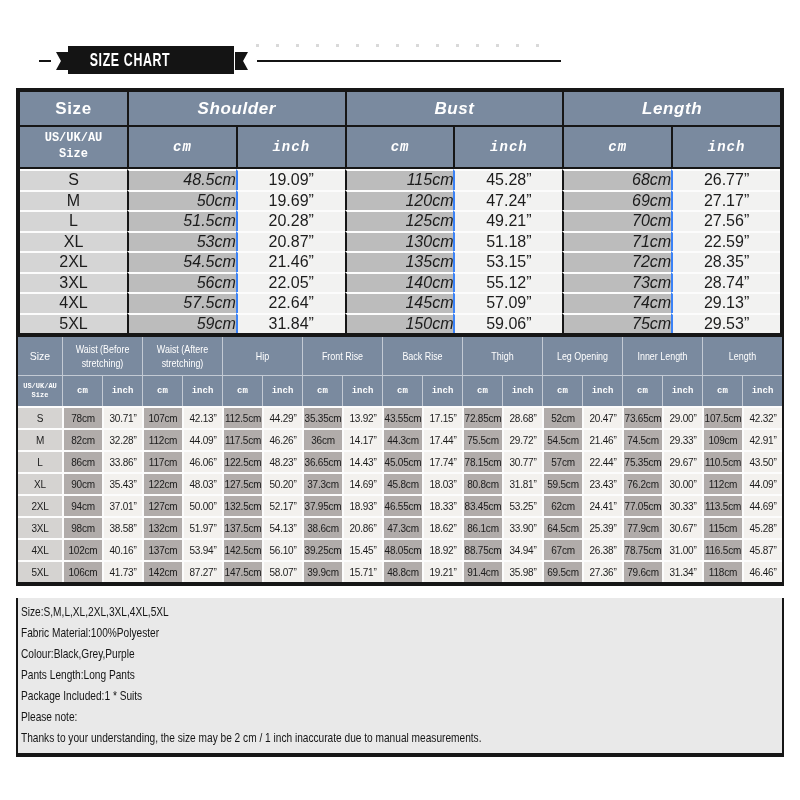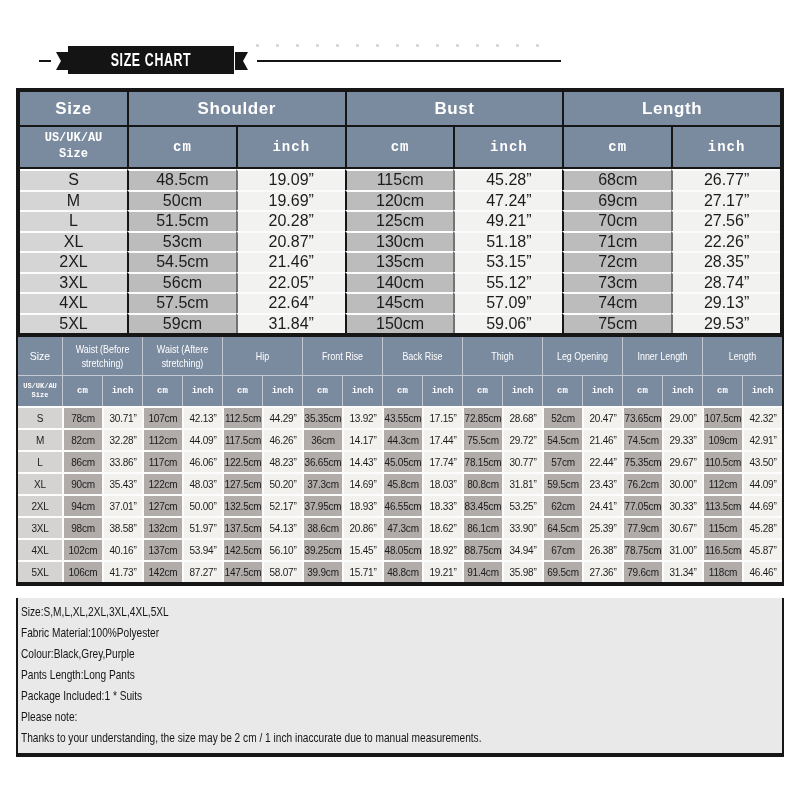--- a/index.html
+++ b/index.html
@@ -4,39 +4,39 @@
 <style>
   html,body{margin:0;padding:0;}
   body{width:800px;height:800px;background:#ffffff;font-family:"Liberation Sans",sans-serif;position:relative;overflow:hidden;}
   .page{position:absolute;inset:0;}
 
   
   .dash{position:absolute;left:39px;top:60px;width:12px;height:2px;background:#141414;}
   .flag{position:absolute;top:52px;width:13px;height:18px;background:#141414;}
   .flag-l{left:56px;clip-path:polygon(0 0,100% 0,100% 100%,0 100%,38% 50%);}
   .flag-r{left:235px;clip-path:polygon(0 0,100% 0,62% 50%,100% 100%,0 100%);}
-  .ribbon{position:absolute;left:68px;top:46px;width:166px;height:28px;background:#141414;display:flex;align-items:center;justify-content:center;}
+  .ribbon{position:absolute;left:68px;top:46px;width:166px;height:28px;background:#141414;display:flex;align-items:center;}
   .ribbon-text{color:#ffffff;font-weight:700;font-size:19px;letter-spacing:1px;transform:scaleX(.65);white-space:nowrap;}
   .dots{position:absolute;left:256px;top:44px;width:284px;height:3px;background-image:repeating-linear-gradient(to right,#d9d9d9 0 3px,transparent 3px 20px);}
   .rule{position:absolute;left:257px;top:60px;width:304px;height:2px;background:#141414;}
 
   
   table{border-collapse:separate;border-spacing:0;width:100%;table-layout:fixed;}
   th,td{padding:0;margin:0;text-align:center;vertical-align:middle;overflow:hidden;white-space:nowrap;font-weight:400;}
 
   
   .t1wrap{position:absolute;left:16px;top:88px;width:768px;box-sizing:border-box;border:4px solid #161616;background:#fff;}
   .t1 .col-size{width:107px;}
   .t1 .g{height:33px;background:#7a8a9f;color:#fff;font-weight:700;font-size:17px;letter-spacing:.6px;}
-  .t1 .gb{border-left:2px solid #161616;}
+  .t1 .gb{border-left:2px solid #161616;font-style:italic;}
   .t1 .sub{height:40px;background:#7a8a9f;color:#fff;font-family:"Liberation Mono",monospace;font-weight:700;font-size:14px;letter-spacing:1px;border-top:2px solid #161616;border-bottom:2px solid #161616;}
   .t1 .sizehead{font-size:12px;line-height:1.3;letter-spacing:0;}
-  .t1 tbody th,.t1 tbody td{height:18.5px;font-size:16px;color:#1c1c1c;border-top:2px solid #fcfcfc;border-left:2px solid #737373;}
+  .t1 tbody th,.t1 tbody td{height:18.5px;font-size:16px;color:#1c1c1c;border-top:2px solid #fcfcfc;border-left:2px solid #3b82f6;}
   .t1 tbody th{background:#d5d5d5;border-left:none;}
-  .t1 tbody td.cm{background:#bcbcbc;}
+  .t1 tbody td.cm{background:#bcbcbc;text-align:right;}
   .t1 tbody td.inch{background:#f2f2f1;}
   .t1 tbody td.gb{border-left:2px solid #161616;}
 
   
   .t2wrap{position:absolute;left:16px;top:337px;width:768px;box-sizing:border-box;border:0 solid #161616;border-left-width:2px;border-right-width:2px;border-bottom-width:4px;background:#fff;}
   .t2 .col-size{width:44px;}
   .t2 .g{height:38px;background:#7a8a9f;color:#fff;font-size:10.5px;border-left:1px solid rgba(255,255,255,.55);}
   .t2 .g .glabel{display:inline-block;width:100%;white-space:normal;line-height:1.35;transform:scaleX(.85);}
   .t2 .sub{height:30px;background:#7a8a9f;color:#fff;font-family:"Liberation Mono",monospace;font-weight:700;font-size:9px;border-left:1px solid rgba(255,255,255,.55);border-top:1px solid rgba(255,255,255,.55);}
   .t2 .sizehead{font-size:7px;line-height:1.35;}
@@ -122,21 +122,21 @@
             <td class="cm gb">70cm</td>
             <td class="inch">27.56”</td>
           </tr>
           <tr>
             <th class="rowhead">XL</th>
             <td class="cm gb">53cm</td>
             <td class="inch">20.87”</td>
             <td class="cm gb">130cm</td>
             <td class="inch">51.18”</td>
             <td class="cm gb">71cm</td>
-            <td class="inch">22.26”</td>
+            <td class="inch">22.59”</td>
           </tr>
           <tr>
             <th class="rowhead">2XL</th>
             <td class="cm gb">54.5cm</td>
             <td class="inch">21.46”</td>
             <td class="cm gb">135cm</td>
             <td class="inch">53.15”</td>
             <td class="cm gb">72cm</td>
             <td class="inch">28.35”</td>
           </tr>

